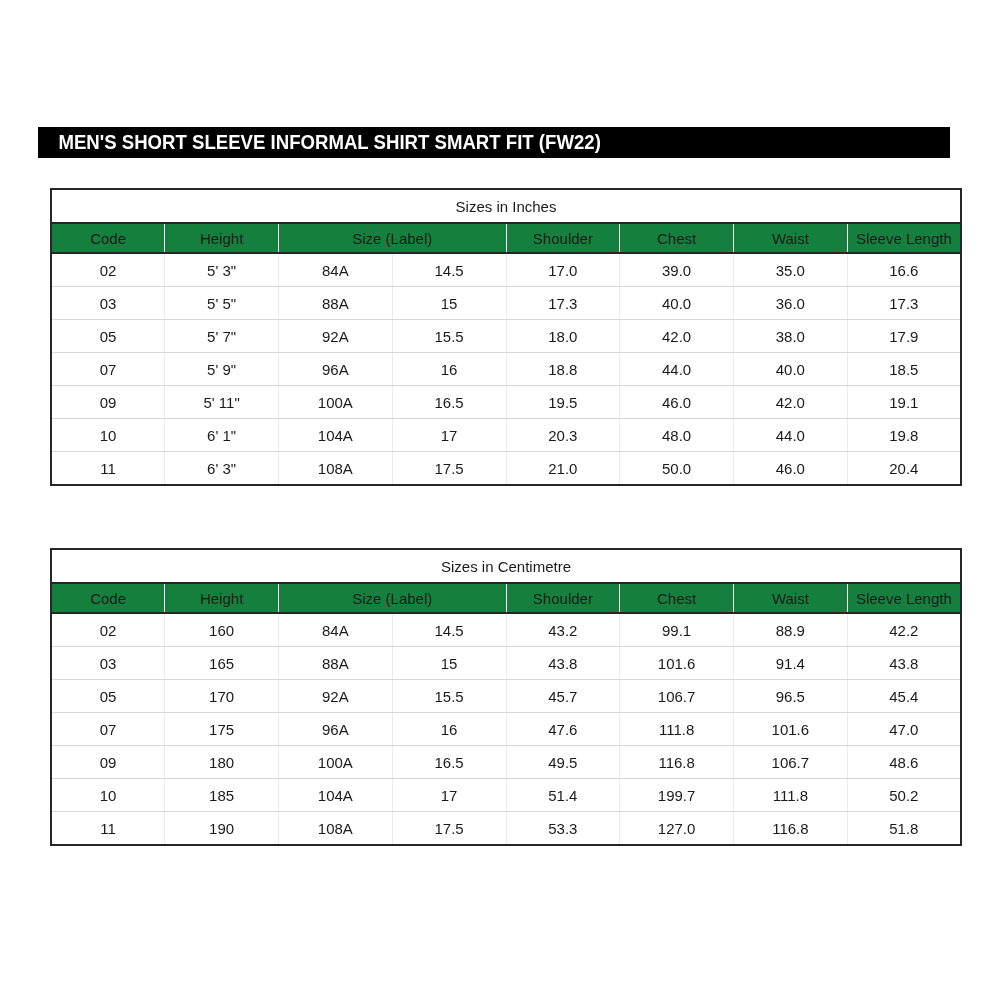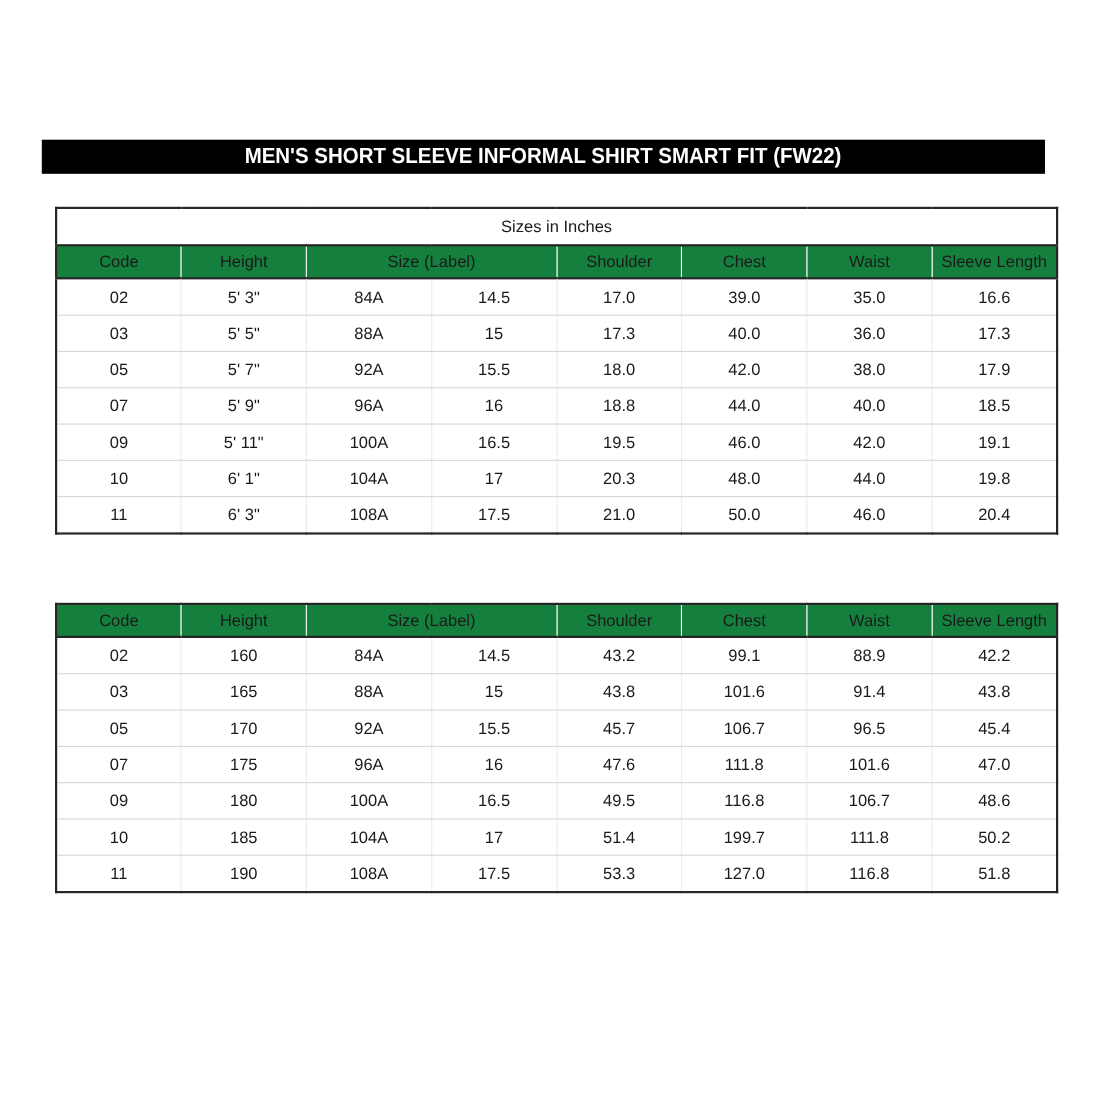--- a/index.html
+++ b/index.html
@@ -7,21 +7,21 @@
     position:relative;
     width:1000px;height:1000px;
     background:#ffffff;
     font-family:"Liberation Sans", sans-serif;
     color:#1a1a1a;
     overflow:hidden;
   }
   .banner{
     position:absolute;left:38px;top:127px;width:912px;height:31px;
     background:#000000;color:#ffffff;
-    display:flex;align-items:center;justify-content:center;
+    display:flex;align-items:center;
   }
   .banner span{
     font-size:20px;font-weight:700;letter-spacing:0px;
     transform:scaleX(0.93);white-space:nowrap;
   }
   table.size-table{
     position:absolute;left:50px;width:912px;
     border-collapse:collapse;table-layout:fixed;
     font-size:15px;
     border:2px solid #262626;
@@ -162,20 +162,23 @@
       <col style="width:12.5%">
         <col style="width:12.5%">
         <col style="width:12.5%">
         <col style="width:12.5%">
       <col style="width:12.5%">
         <col style="width:12.5%">
         <col style="width:12.5%">
         <col style="width:12.5%">
     </colgroup>
     <thead>
+      <tr class="title-row">
+        <td colspan="8">Sizes in Centimetre</td>
+      </tr>
       <tr class="header-row">
         <th>Code</th>
         <th>Height</th>
         <th colspan="2">Size (Label)</th>
         <th>Shoulder</th>
         <th>Chest</th>
         <th>Waist</th>
         <th>Sleeve Length</th>
       </tr>
     </thead>

